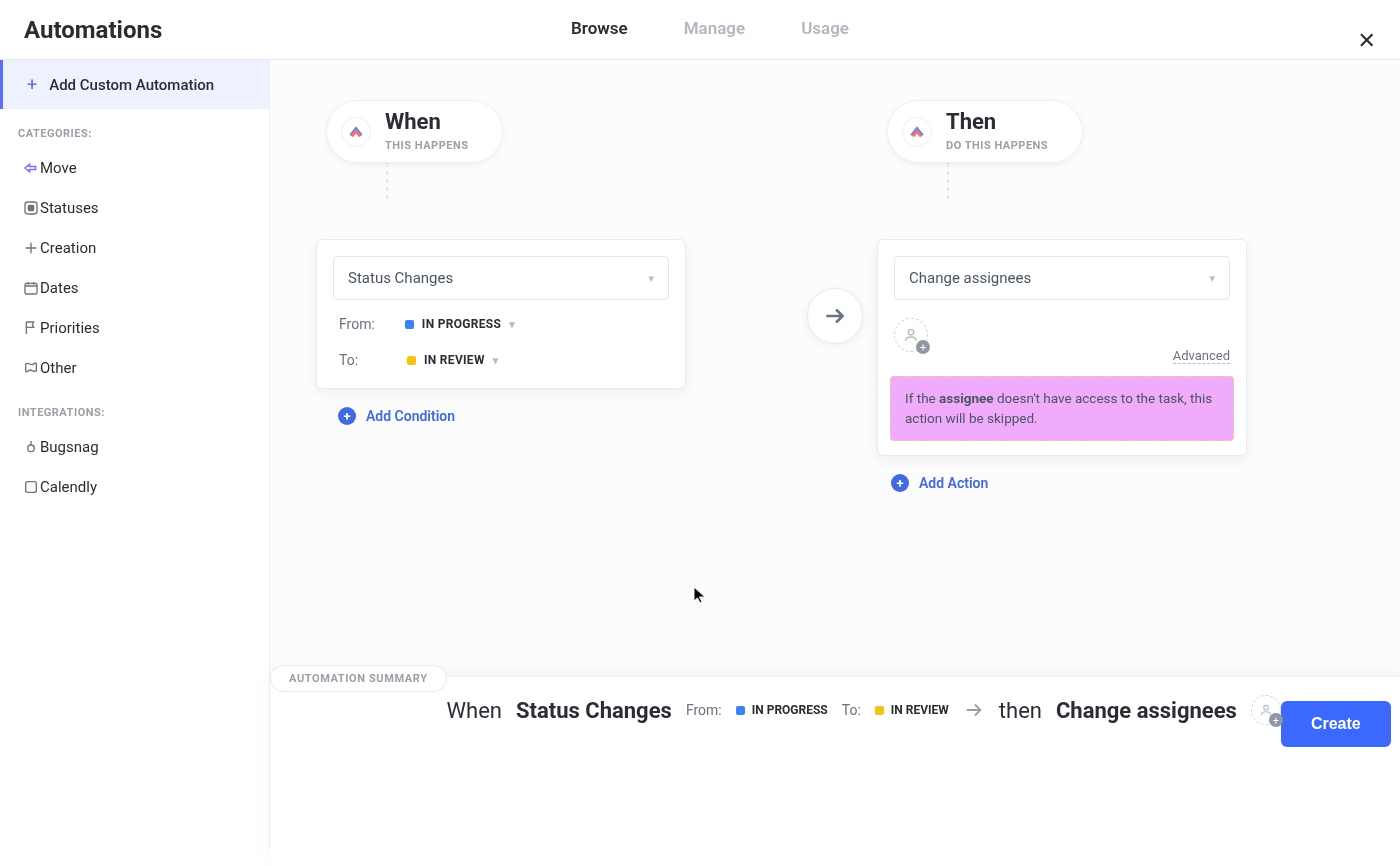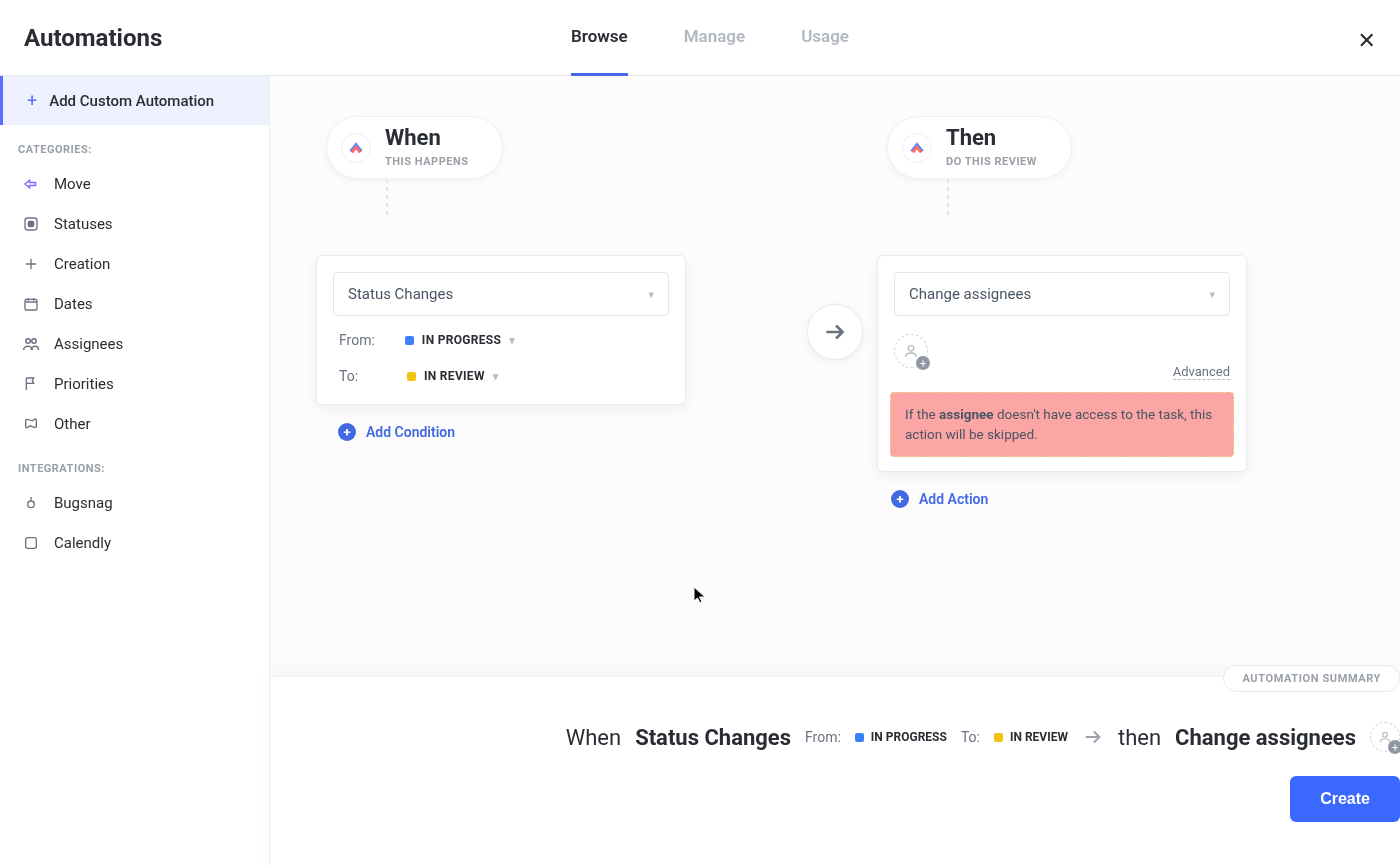--- a/index.html
+++ b/index.html
@@ -1,28 +1,28 @@
 <!DOCTYPE html>
 <html><head>
 <meta charset="utf-8">
 <style>
   * { box-sizing: border-box; margin: 0; padding: 0; }
   body { font-family: -apple-system, BlinkMacSystemFont, "Segoe UI", Roboto, Helvetica, Arial, sans-serif; font-size: 14px; color: #2a2e34; background: #fff; width: 1400px; height: 866px; overflow: hidden; position: relative; }
-  .header { display: flex; align-items: center; height: 76px; padding: 0 24px; border-bottom: 1px solid #e8eaed; }
+  .header { display: flex; align-items: center; height: 60px; padding: 0 24px; border-bottom: 1px solid #e8eaed; }
   .header-title { font-size: 24px; font-weight: 700; }
   .tabs { position: absolute; left: 50%; transform: translateX(-50%); display: flex; gap: 36px; height: 76px; align-items: center; }
   .tab { font-size: 17px; font-weight: 600; color: #b2b8c0; cursor: pointer; height: 76px; display: flex; align-items: center; border-bottom: 3px solid transparent; margin-left: 20px; }
   .tab.active { color: #2a2e34; border-bottom-color: #4169e1; }
   .close-x { position: absolute; right: 24px; top: 28px; font-size: 22px; color: #2a2e34; cursor: pointer; }
   .layout { display: flex; height: 790px; }
   .sidebar { width: 270px; background: #fff; border-right: 1px solid #eef0f2; padding-top: 0; display: flex; flex-direction: column; }
   .add-custom { display: flex; align-items: center; gap: 12px; padding: 14px 24px; background: #eef1fe; color: #2a2e34; font-weight: 500; font-size: 15px; cursor: pointer; border-left: 3px solid #5b6cff; }
   .add-custom .plus { color: #5b6cff; font-size: 18px; font-weight: 400; }
   .section-label { font-size: 11px; font-weight: 700; letter-spacing: .5px; color: #9aa0a8; padding: 18px 18px 8px; }
-  .side-item { display: flex; align-items: center; gap: 14px; padding: 11px 22px; font-size: 15px; color: #2a2e34; cursor: pointer; }
+  .side-item { display: flex; align-items: center; padding: 11px 22px; font-size: 15px; color: #2a2e34; cursor: pointer; }
   .side-item .ic { width: 18px; height: 18px; display: flex; align-items: center; justify-content: center; color: #6b7280; }
   .canvas { flex: 1; background: #fcfcfd; position: relative; padding: 40px 46px 0; display: flex; gap: 0; }
   .col { flex: 1; display: flex; flex-direction: column; align-items: flex-start; position: relative; }
   .col.when { padding-right: 42px; }
   .col.then { padding-left: 42px; }
   .pill { display: flex; align-items: center; gap: 14px; background: #fff; border: 1px solid #edf0f3; border-radius: 40px; padding: 10px 34px 10px 14px; box-shadow: 0 2px 6px rgba(0,0,0,.05); margin-left: 10px; }
   .pill .logo { width: 30px; height: 30px; border-radius: 50%; background: #fff; border: 1px solid #edf0f3; display:flex; align-items:center; justify-content:center; }
   .pill .texts { display:flex; flex-direction:column; }
   .pill .title { font-size: 22px; font-weight: 700; line-height:1; }
   .pill .sub { font-size: 11px; font-weight: 700; letter-spacing:.5px; color: #9aa0a8; margin-top:6px; }
@@ -36,23 +36,23 @@
   .dot { width:9px; height:9px; border-radius:2px; display:inline-block; }
   .dot.blue { background:#3b82f6; }
   .dot.yellow { background:#f1c40f; }
   .add-link { display:flex; align-items:center; gap:10px; color:#4169e1; font-weight:600; font-size:14px; margin-top:18px; margin-left:22px; cursor:pointer; }
   .add-link .circ { width:18px; height:18px; border-radius:50%; background:#4169e1; color:#fff; display:flex; align-items:center; justify-content:center; font-size:13px; font-weight:700; }
   .arrow-circ { position:absolute; left:50%; top:228px; transform:translateX(-50%); width:56px; height:56px; border-radius:50%; background:#fff; border:1px solid #e8eaed; display:flex; align-items:center; justify-content:center; box-shadow:0 2px 8px rgba(0,0,0,.06); color:#6b7280; }
   .assignee-zone { padding: 18px 16px 4px; display:flex; flex-direction:column; gap:6px; }
   .assignee-add { width:34px; height:34px; border-radius:50%; border:1.5px dashed #cfd4da; position:relative; display:flex; align-items:center; justify-content:center; color:#b6bcc3; cursor:pointer; }
   .assignee-add::after { content:"+"; position:absolute; right:-3px; bottom:-3px; width:14px; height:14px; border-radius:50%; background:#8f97a3; color:#fff; font-size:11px; display:flex; align-items:center; justify-content:center; }
   .adv { align-self:flex-end; color:#6b7280; border-bottom:1px dashed #b6bcc3; font-size:13px; cursor:pointer; margin-top:-10px; }
-  .warn { margin: 8px 12px 14px; background:#fca5a5; border:1px dashed #e9d38a; border-radius:4px; padding:12px 14px; font-size:13.5px; color:#4b5563; line-height:1.45; }
+  .warn { margin: 8px 12px 14px; background:#f0abfc; border:1px dashed #e9d38a; border-radius:4px; padding:12px 14px; font-size:13.5px; color:#4b5563; line-height:1.45; }
   .warn b { font-weight:700; }
-  .summary-bar { position:absolute; left:270px; right:0; bottom:0; height:190px; background:#fff; border-top:1px solid #f0f2f4; box-shadow: 0 -4px 16px rgba(0,0,0,.04); display:flex; flex-direction:column; align-items:flex-end; padding-top:0; }
+  .summary-bar { position:absolute; left:270px; right:0; bottom:0; height:190px; background:#fff; border-top:1px solid #f0f2f4; box-shadow: 0 -4px 16px rgba(0,0,0,.04); display:flex; flex-direction:row; align-items:flex-start; padding-top:0; }
   .summary-label { position:relative; top:-12px; background:#fff; border:1px solid #e8eaed; border-radius:24px; padding:6px 18px; font-size:11px; font-weight:700; letter-spacing:.6px; color:#9aa0a8; }
   .summary-line { display:flex; align-items:center; gap:14px; font-size:18px; margin-top:18px; flex-wrap:wrap; justify-content:center; }
   .summary-line .lg { font-size:22px; }
   .summary-line .bold { font-weight:700; }
   .summary-line .muted { color:#6b7280; font-size:14px; }
   .summary-line .ministatus { font-size:12px; font-weight:700; display:flex; align-items:center; gap:7px; }
   .summary-line .arrow { color:#9aa0a8; }
   .create-btn { margin-top:24px; background:#3b68ff; color:#fff; font-weight:600; font-size:16px; border:none; border-radius:6px; padding:14px 30px; cursor:pointer; }
   .stem { width:2px; height:38px; background:repeating-linear-gradient(#e2e6ea 0 4px, transparent 4px 8px); margin-left:70px; }
   svg { display:block; }
@@ -110,30 +110,20 @@
       <span class="ic">
         <svg width="16" height="16" viewBox="0 0 24 24" fill="none" stroke="currentColor" stroke-width="2">
             <rect x="3" y="5" width="18" height="16" rx="2"></rect>
             <path d="M3 9h18M8 3v4M16 3v4"></path>
           </svg>
       </span>
       <span>Dates</span>
     </div>
     <div class="side-item">
       <span class="ic">
-        <svg width="18" height="18" viewBox="0 0 24 24" fill="none" stroke="currentColor" stroke-width="2">
-            <circle cx="8" cy="8" r="3"></circle>
-            <circle cx="16" cy="8" r="3"></circle>
-            <path d="M2 20c0-3 3-5 6-5s6 2 6 5M12 20c0-3 3-5 6-5s4 2 4 5"></path>
-          </svg>
-      </span>
-      <span>Assignees</span>
-    </div>
-    <div class="side-item">
-      <span class="ic">
         <svg width="16" height="16" viewBox="0 0 24 24" fill="none" stroke="currentColor" stroke-width="2">
             <path d="M5 3v18M5 3h11l-2 4 2 4H5"></path>
           </svg>
       </span>
       <span>Priorities</span>
     </div>
     <div class="side-item">
       <span class="ic">
         <svg width="16" height="16" viewBox="0 0 24 24" fill="none" stroke="currentColor" stroke-width="2">
             <path d="M4 6c4-4 8 4 12 0s4 0 4 0v10c-4 4-8-4-12 0s-4 0-4 0z"></path>
@@ -216,21 +206,21 @@
     <div class="col then">
       <div class="pill">
         <div class="logo">
           <svg width="18" height="18" viewBox="0 0 24 24">
               <path d="M4 16l8-10 8 10-4 3-4-5-4 5z" fill="#ff6b6b"></path>
               <path d="M4 16l8-10 8 10" fill="none" stroke="#4f8bff" stroke-width="2"></path>
             </svg>
         </div>
         <div class="texts">
           <div class="title">Then</div>
-          <div class="sub">DO THIS REVIEW</div>
+          <div class="sub">DO THIS HAPPENS</div>
         </div>
       </div>
       <div class="stem"></div>
       <div class="card then-card">
         <div class="select-row">
           <span>Change assignees</span>
           <span class="chev">▾</span>
         </div>
         <div class="assignee-zone">
           <div class="assignee-add">

